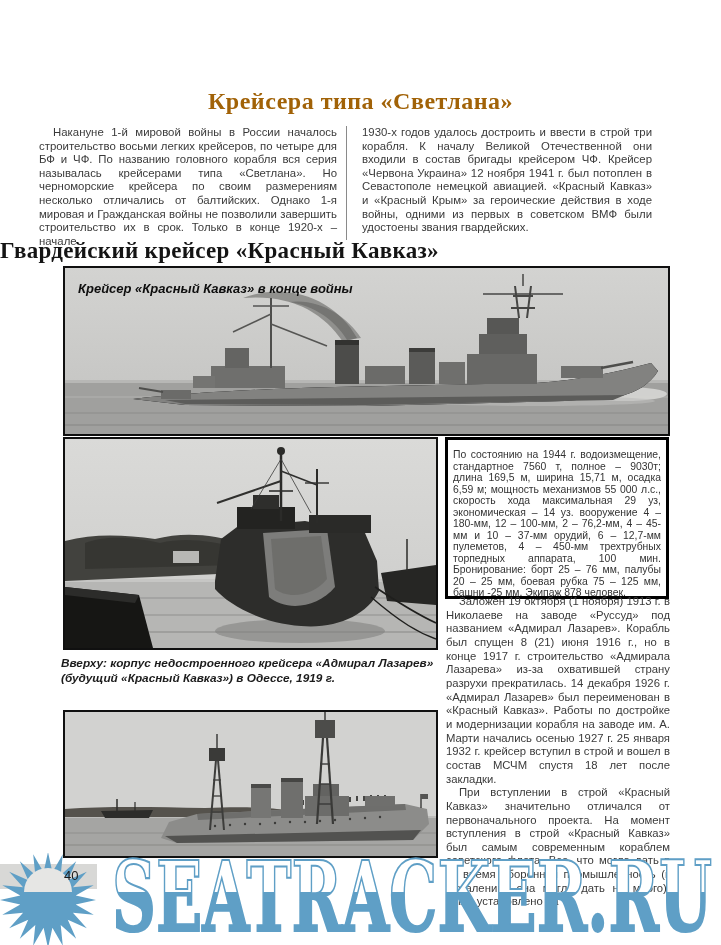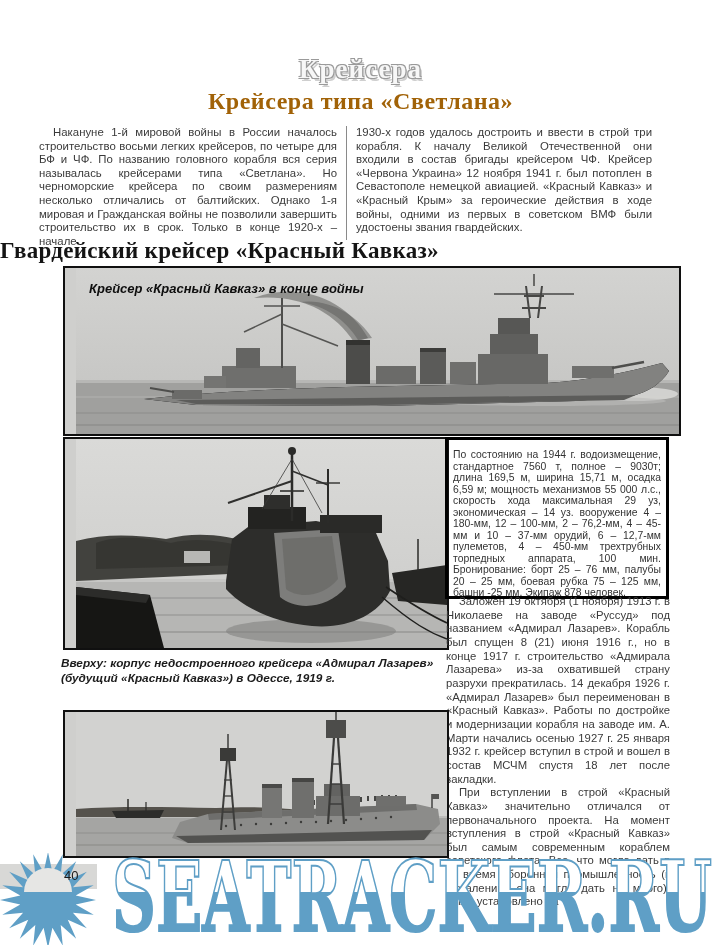--- a/index.html
+++ b/index.html
@@ -26,24 +26,24 @@
     font-family:"Liberation Serif",serif;font-weight:bold;font-size:23px;
     color:#141414;letter-spacing:.3px;
   }
   
   .intro{
     position:absolute;top:126px;left:39px;width:613px;height:114px;
     display:flex;font-size:11.4px;line-height:13.6px;text-align:justify;
   }
   .intro .col-l{width:298px;flex:0 0 298px;}
   .intro .col-l p{margin:0;text-indent:14px;}
-  .intro .col-r{flex:1;margin-left:9px;border-left:1px solid #8a8a8a;padding-left:9px;}
+  .intro .col-r{flex:1;margin-left:9px;border-left:1px solid #8a8a8a;padding-left:15px;}
   .intro .col-r p{margin:0;}
   
-  .photo{position:absolute;border:2px solid #101010;background:#cfcfcd;padding-left:11px;}
+  .photo{position:absolute;border:2px solid #101010;background:#cfcfcd;}
   .photo svg{display:block;}
   #photo-top{top:266px;left:63px;width:603px;height:166px;}
   #photo-mid{top:437px;left:63px;width:371px;height:209px;}
   #photo-bot{top:710px;left:63px;width:371px;height:144px;}
   
   .specbox{
     position:absolute;top:437px;left:445px;width:208px;height:138px;
     border:3px solid #000;padding:9px 5px;
     font-size:10.4px;line-height:11.5px;text-align:justify;color:#333;
   }
@@ -64,21 +64,20 @@
   .grayband{position:absolute;top:864px;left:0;width:97px;height:25px;background:#d8d8d6;}
   .pagenum{position:absolute;top:868px;left:64px;font-size:13px;color:#1a1a1a;z-index:6;}
   .sunlogo{position:absolute;top:853px;left:-10px;z-index:5;}
   .watermark{position:absolute;top:852px;left:0;z-index:7;pointer-events:none;}
 </style>
 </head>
 <body>
 
 <div class="page">
 
-  <div class="rubric">Крейсера</div>
 
   <h1 class="title" style="margin:0;">Крейсера типа «Светлана»</h1>
 
   <div class="intro">
     <div class="col-l">
       <p>Накануне 1-й мировой войны в России началось строительство восьми легких крейсеров, по четыре для БФ и ЧФ. По названию головного корабля вся серия называлась крейсерами типа «Светлана». Но черноморские крейсера по своим размерениям несколько отличались от балтийских. Однако 1-я мировая и Гражданская войны не позволили завершить строительство их в срок. Только в конце 1920-х – начале</p>
     </div>
     <div class="col-r">
       <p>1930-х годов удалось достроить и ввести в строй три корабля. К началу Великой Отечественной они входили в состав бригады крейсером ЧФ. Крейсер «Червона Украина» 12 ноября 1941 г. был потоплен в Севастополе немецкой авиацией. «Красный Кавказ» и «Красный Крым» за героические действия в ходе войны, одними из первых в советском ВМФ были удостоены звания гвардейских.</p>
     </div>

